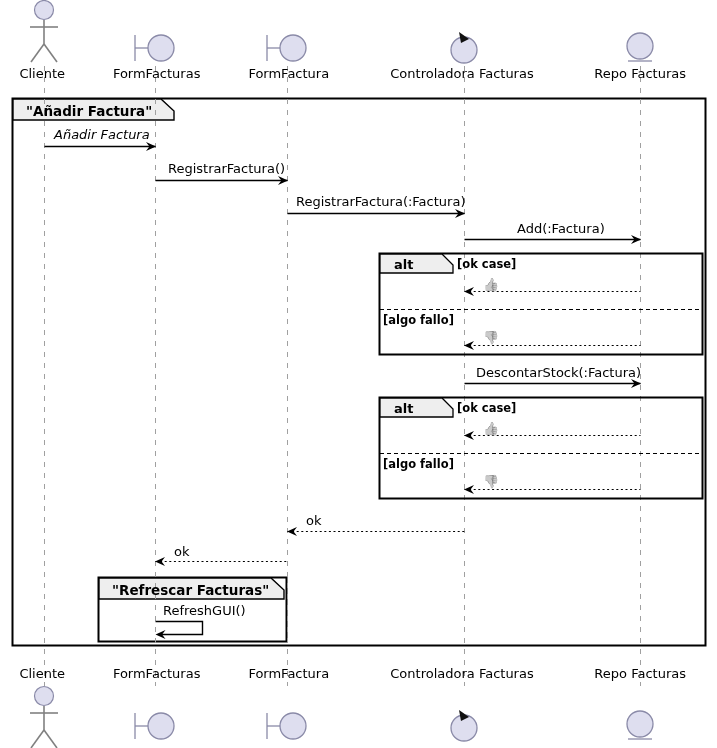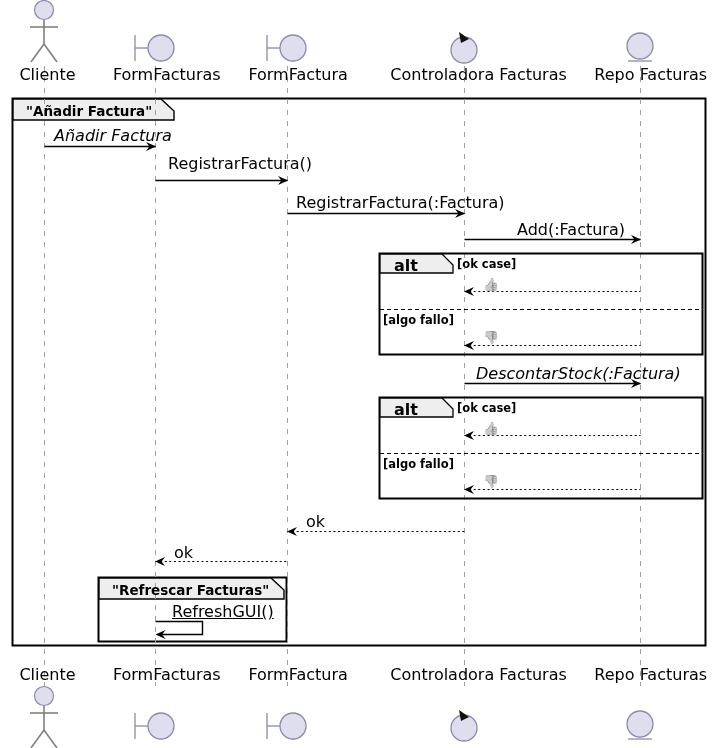--- a/index.html
+++ b/index.html
@@ -15,21 +15,21 @@
     overflow: hidden;
   }
   #diagram {
     position: absolute;
     left: 0; top: 0;
     width: 717px;
     height: 748px;
   }
   .lbl {
     position: absolute;
-    font-size: 16px;
+    font-size: 13px;
     color: #000000;
     white-space: nowrap;
     line-height: 1;
   }
   .lbl-b {
     font-weight: bold;
   }
   .glyph {
     position: absolute;
     font-size: 13px;
@@ -183,25 +183,25 @@
       <div class="lbl" style="left: 390.29px; top: 667px;">Controladora Facturas</div>
       <div class="lbl" style="left: 594.37px; top: 67px;">Repo Facturas</div>
       <div class="lbl" style="left: 594.37px; top: 667px;">Repo Facturas</div>
       <div class="lbl lbl-b" style="left: 394px; top: 258px;">alt</div>
       <div class="lbl lbl-b" style="left: 457px; top: 259px; font-size: 11.5px;">[ok case]</div>
       <div class="lbl lbl-b" style="left: 383px; top: 315px; font-size: 11.5px;">[algo fallo]</div>
       <div class="lbl lbl-b" style="left: 394px; top: 402px;">alt</div>
       <div class="lbl lbl-b" style="left: 457px; top: 403px; font-size: 11.5px;">[ok case]</div>
       <div class="lbl lbl-b" style="left: 383px; top: 459px; font-size: 11.5px;">[algo fallo]</div>
       <div class="lbl" style="left: 54px; top: 128px; font-style: italic;">Añadir Factura</div>
-      <div class="lbl" style="left: 168px; top: 156px;">RegistrarFactura()</div>
+      <div class="lbl" style="left: 168px; top: 162px;">RegistrarFactura()</div>
       <div class="lbl" style="left: 296px; top: 195px;">RegistrarFactura(:Factura)</div>
       <div class="lbl" style="left: 477px; top: 222px; margin-left: 40px;">Add(:Factura)</div>
       <div class="glyph" style="left: 483px; top: 278px; filter: grayscale(1);">👍</div>
       <div class="glyph" style="left: 483px; top: 331px; filter: grayscale(1);">👎</div>
-      <div class="lbl" style="left: 476px; top: 366px; font-style: italic;">DescontarStock(:Factura)</div>
+      <div class="lbl" style="left: 476px; top: 366px;">DescontarStock(:Factura)</div>
       <div class="glyph" style="left: 483px; top: 422px; filter: grayscale(1);">👍</div>
       <div class="glyph" style="left: 483px; top: 475px; filter: grayscale(1);">👎</div>
       <div class="lbl" style="left: 306px; top: 514px;">ok</div>
       <div class="lbl" style="left: 174px; top: 545px;">ok</div>
-      <div class="lbl" style="left: 172px; top: 604px; text-decoration: underline;">RefreshGUI()</div>
+      <div class="lbl" style="left: 163px; top: 604px;">RefreshGUI()</div>
     </div>
 </div>
 
 </body></html>

